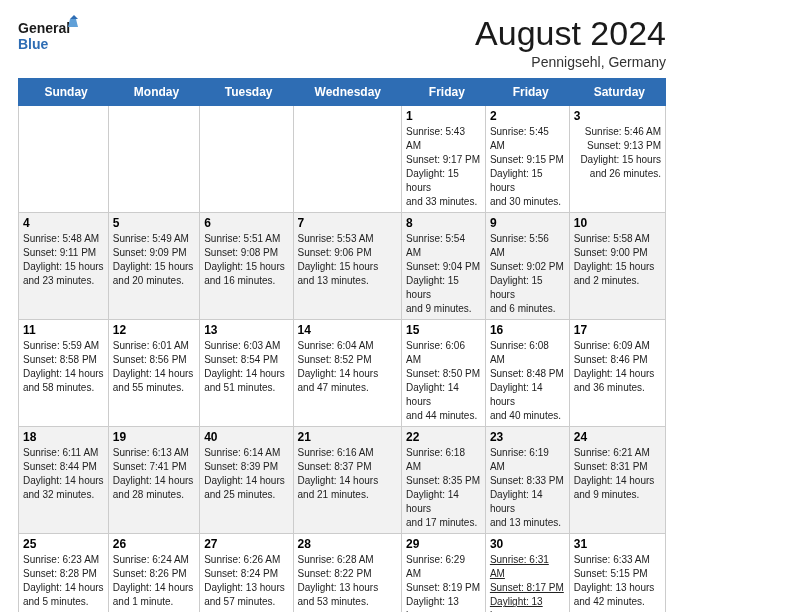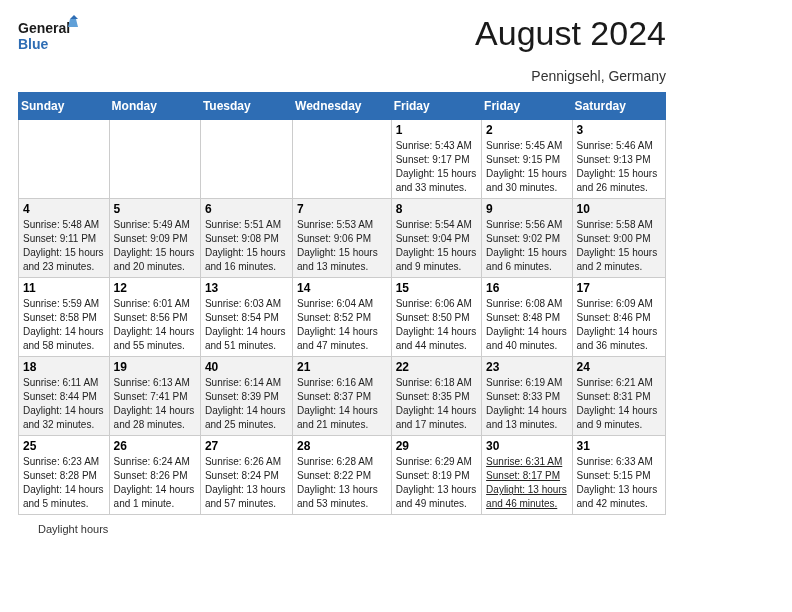--- a/index.html
+++ b/index.html
@@ -32,32 +32,32 @@
     }
     .month-year {
       font-size: 34px;
       font-weight: 300;
       color: #1a1a1a;
       line-height: 1.1;
     }
     .location {
       font-size: 14px;
       color: #333;
-      margin-top: 16px;
+      margin-top: 2px;
     }
     .calendar {
       width: 100%;
       border-collapse: collapse;
       font-size: 10.5px;
     }
     .calendar th {
       background: #2e6db4;
       color: #fff;
-      padding: 6px 2px;
-      text-align: left;
+      padding: 6px 20px;
+      text-align: right;
       font-size: 12px;
       font-weight: bold;
       border: 1px solid #2e6db4;
       margin-left: 32px;
     }
     .calendar td {
       vertical-align: top;
       border: 1px solid #ccc;
       padding: 3px 4px;
       width: 113px;
@@ -137,21 +137,21 @@
           </td>
           <td>
             <span class="day-num">2</span>
             <div class="day-info" style="white-space: pre-line;">Sunrise: 5:45 AM
 Sunset: 9:15 PM
 Daylight: 15 hours
 and 30 minutes.</div>
           </td>
           <td>
             <span class="day-num">3</span>
-            <div class="day-info" style="white-space: pre-line;">Sunrise: 5:46 AM
+            <div class="day-info" style="white-space: pre-line; text-align: right;">Sunrise: 5:46 AM
 Sunset: 9:13 PM
 Daylight: 15 hours
 and 26 minutes.</div>
           </td>
         </tr>
         <tr>
           <td>
             <span class="day-num">4</span>
             <div class="day-info" style="white-space: pre-line;">Sunrise: 5:48 AM
 Sunset: 9:11 PM

